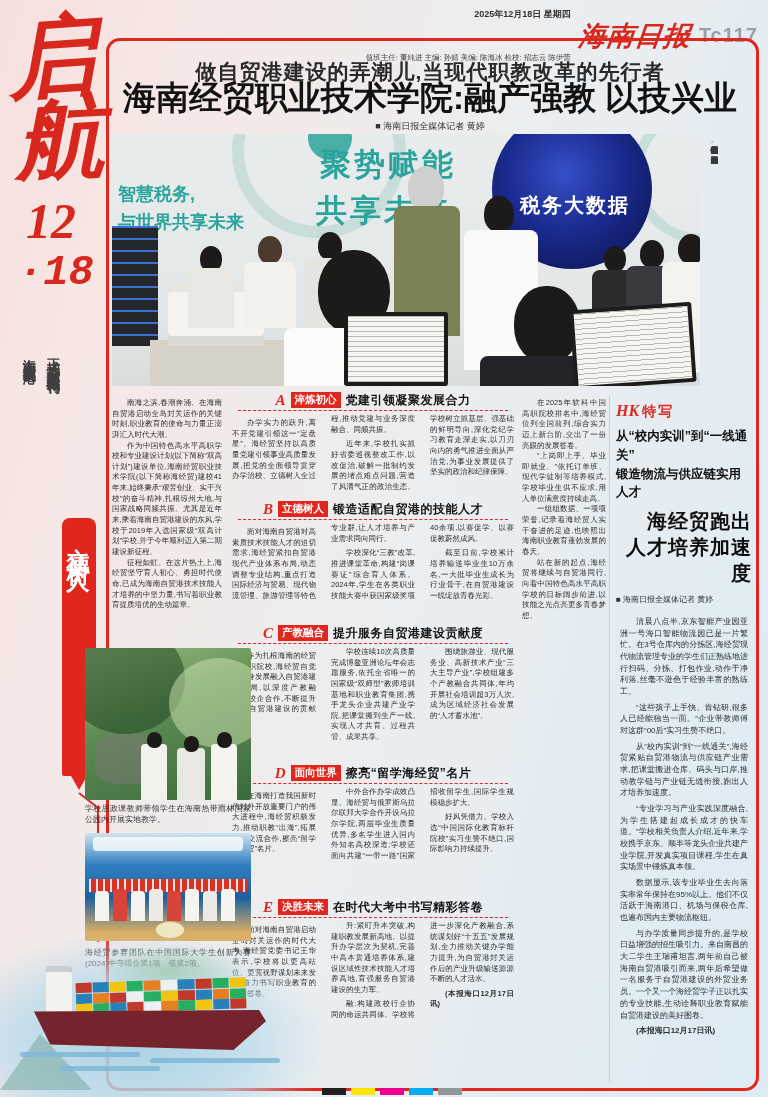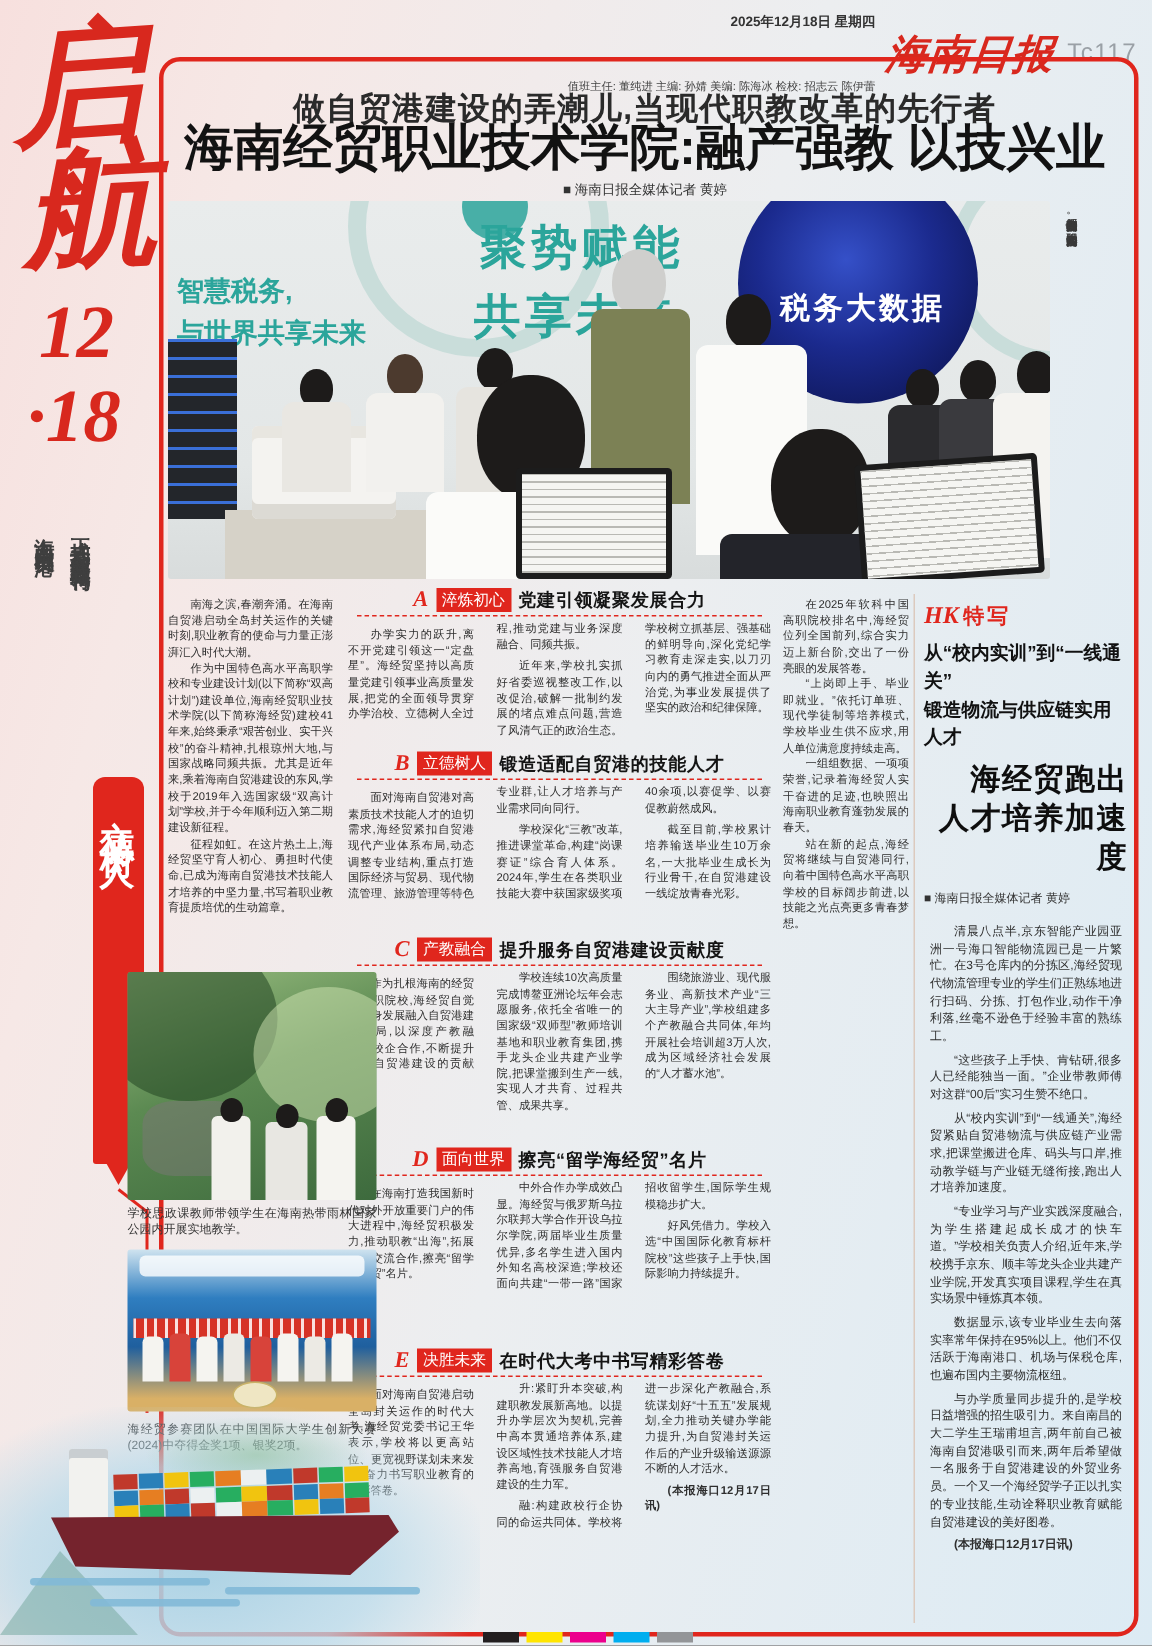--- a/index.html
+++ b/index.html
@@ -7,27 +7,27 @@
         background:linear-gradient(105deg,#f7e0de 0%,#f6e8e6 18%,#eceef0 52%,#dcebf4 100%);
         font-family:"Liberation Sans",sans-serif;color:#222;}
   .abs{position:absolute;}
   
   #topheader{position:absolute;top:8px;right:10px;display:flex;align-items:center;gap:8px;}
   #top-lines{text-align:right;line-height:1.45;}
   #dateline{font-size:9px;font-weight:bold;color:#333;}
   #staffline{font-size:7.5px;color:#444;margin-top:32px;}
   #masthead{font-family:"Liberation Serif",serif;font-style:italic;font-weight:bold;
             font-size:27px;color:#d8281e;letter-spacing:1px;transform:skewX(-6deg);}
-  #pagecode{font-size:16px;font-weight:normal;color:#9aa0a6;letter-spacing:1px;}
+  #pagecode{font-size:20px;font-weight:bold;color:#9aa0a6;letter-spacing:1px;}
   
   .callig{font-family:"Liberation Serif",serif;font-style:italic;font-weight:bold;color:#d8281e;}
   #qi{left:8px;top:14px;font-size:88px;line-height:1;transform:rotate(-4deg);}
   #hang{left:16px;top:96px;font-size:88px;line-height:1;transform:rotate(-3deg);}
   #num12{left:26px;top:196px;font-size:50px;line-height:1;}
-  #num18{left:18px;top:252px;font-size:50px;line-height:1;}
+  #num18{left:18px;top:252px;font-size:42px;line-height:1;font-family:Liberation Mono, monospace;}
   .vtext{writing-mode:vertical-rl;font-family:"Liberation Serif",serif;font-weight:bold;
          color:#3f3f3f;font-size:13.5px;letter-spacing:2px;height:172px;}
   #vline1{left:44px;top:348px;}
   #vline2{left:20px;top:348px;}
   #lide-tab{left:62px;top:518px;width:34px;height:258px;background:#e0261d;border-radius:8px 8px 2px 2px;
             display:flex;justify-content:center;}
   #lide-tab span{writing-mode:vertical-rl;color:#fff;font-weight:bold;font-size:23px;letter-spacing:8px;padding-top:10px;}
   #lide-tip{left:70px;top:774px;width:0;height:0;border-left:9px solid transparent;border-right:9px solid transparent;border-top:16px solid #e0261d;}
   #redline-diag{left:79px;top:792px;width:24px;height:2px;background:#e0261d;transform:rotate(38deg);transform-origin:left center;}
   #redline-vert{left:97px;top:806px;width:1.5px;height:136px;background:#e0261d;}
@@ -61,21 +61,21 @@
   
   .newscol{position:absolute;text-align:justify;font-size:7.5px;line-height:1.42;color:#2e2e2e;overflow:hidden;}
   .newscol p, .sec-body p, #feature-body p{margin:4px;text-indent:2em;}
   .newscol p{margin:0;text-indent:2em;}
   #intro-col{left:112px;top:398px;width:110px;height:246px;}
   #tail-col{left:522px;top:398px;width:84px;height:684px;}
   #sections{left:228px;top:392px;width:290px;}
   .section{margin-bottom:5px;}
   .sec-head{display:flex;align-items:center;justify-content:center;gap:5px;height:16px;}
   .sec-letter{font-family:"Liberation Serif",serif;font-style:italic;font-weight:bold;color:#e0261d;font-size:15px;}
-  .sec-label{background:#e0261d;color:#fff;font-weight:normal;font-size:10.5px;padding:1px 4px;}
+  .sec-label{background:#e0261d;color:#fff;font-weight:bold;font-size:10.5px;padding:1px 4px;}
   .sec-title{font-size:12px;font-weight:800;color:#141414;letter-spacing:.5px;}
   .sec-rule{border-top:1.3px dashed #e0261d;margin:2px 10px 3px 10px;}
   .sec-body{column-gap:7px;column-count:3;overflow:hidden;text-align:justify;font-size:7.5px;line-height:1.42;color:#2e2e2e;}
   .ending{font-weight:bold;text-indent:2em;}
   
   .lphoto{position:absolute;left:85px;width:166px;overflow:hidden;border-radius:2px;}
   #lphoto1{top:648px;height:152px;background:linear-gradient(160deg,#9cbf82 0%,#5c8a52 45%,#3d6a3d 100%);}
   #lphoto2{top:833px;height:108px;background:linear-gradient(180deg,#cfe3ef 0%,#2f7ec0 30%,#1f5f9e 60%,#d9b066 92%);}
   .caption{position:absolute;left:85px;width:166px;font-size:8px;color:#333;text-align:justify;line-height:1.4;}
   .blob{position:absolute;border-radius:50%;}
@@ -245,21 +245,21 @@
     <div class="section">
       <div class="sec-head">
         <span class="sec-letter">D</span>
         <span class="sec-label">面向世界</span>
         <span class="sec-title">擦亮“留学海经贸”名片</span>
       </div>
       <div class="sec-rule"></div>
       <div class="sec-body" style="height:107px;">
         <p>在海南打造我国新时代对外开放重要门户的伟大进程中,海经贸积极发力,推动职教“出海”,拓展国际交流合作,擦亮“留学海经贸”名片。</p>
         <p>中外合作办学成效凸显。海经贸与俄罗斯乌拉尔联邦大学合作开设乌拉尔学院,两届毕业生质量优异,多名学生进入国内外知名高校深造;学校还面向共建“一带一路”国家招收留学生,国际学生规模稳步扩大。</p>
-        <p>好风凭借力。学校入选“中国国际化教育标杆院校”这些孩子上手快,国际影响力持续提升。</p>
+        <p>好风凭借力。学校入选“中国国际化教育标杆院校”实习生赞不绝口,国际影响力持续提升。</p>
       </div>
     </div>
 
     <div class="section">
       <div class="sec-head">
         <span class="sec-letter">E</span>
         <span class="sec-label">决胜未来</span>
         <span class="sec-title">在时代大考中书写精彩答卷</span>
       </div>
       <div class="sec-rule"></div>

